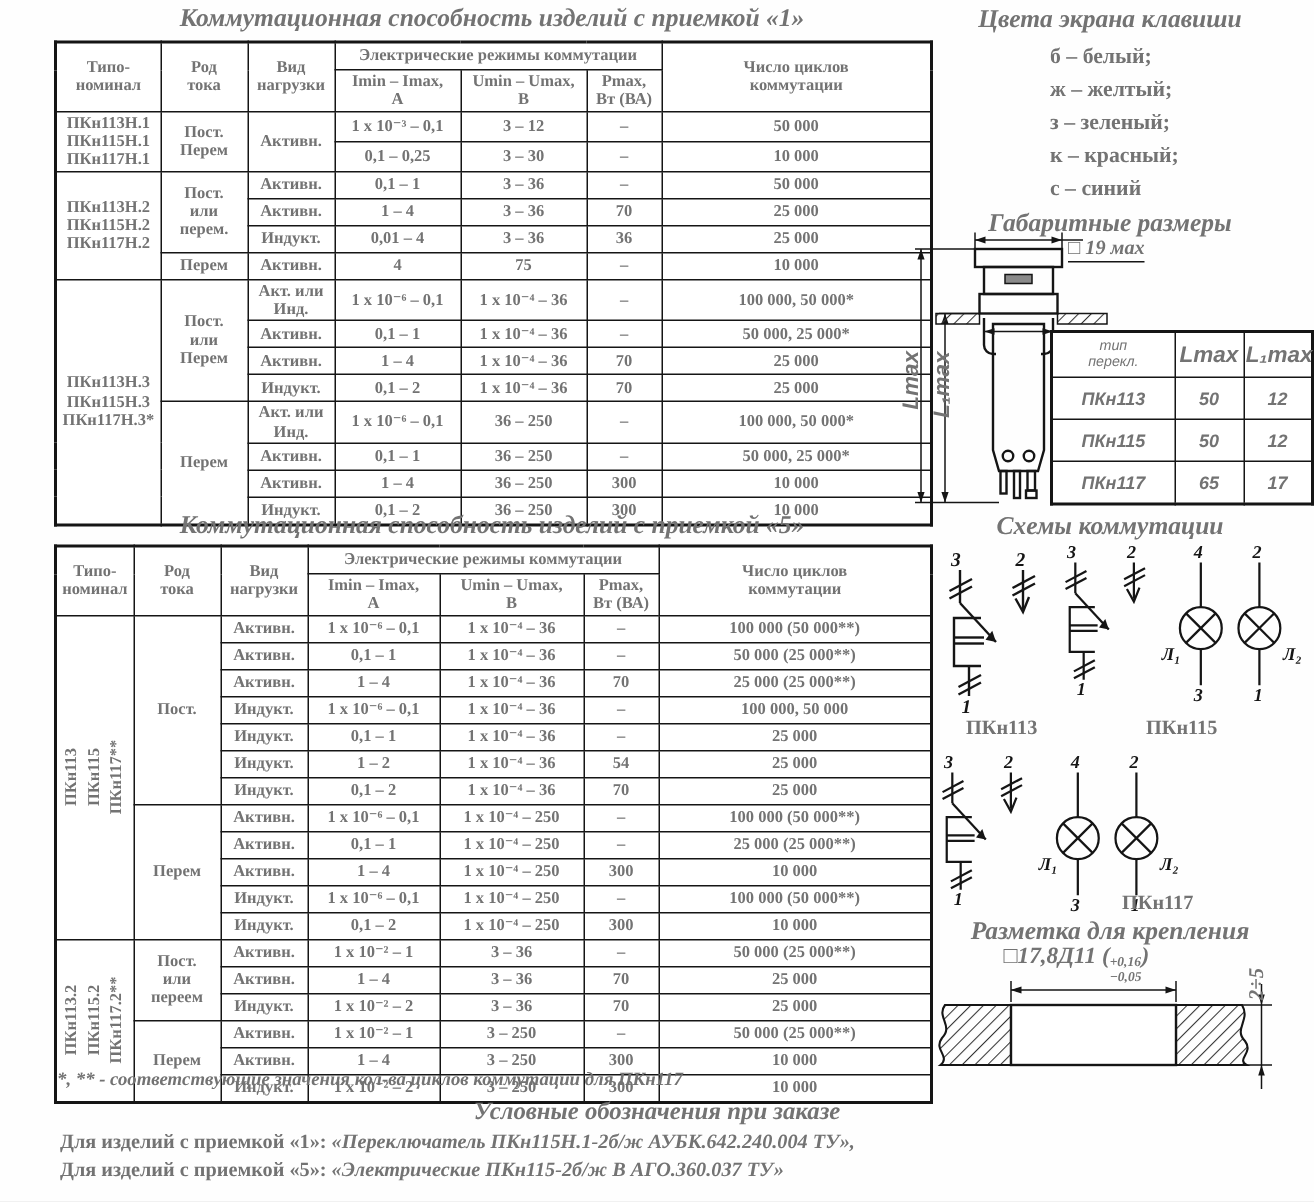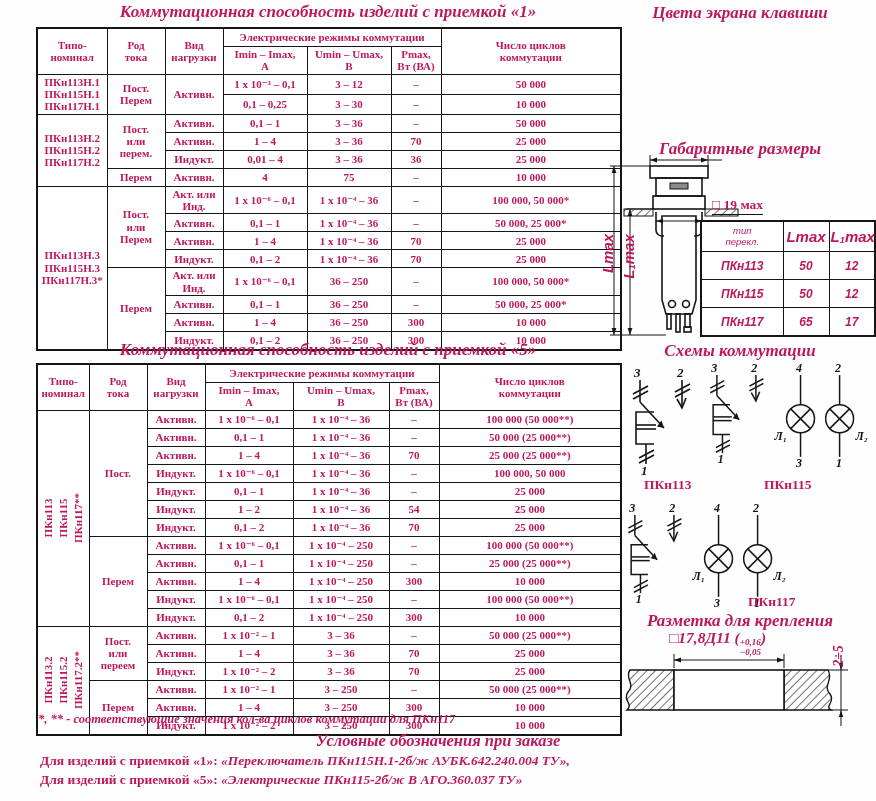--- a/index.html
+++ b/index.html
@@ -1,16 +1,16 @@
 <!DOCTYPE html>
 <html><head>
 <meta charset="utf-8">
 <style>
   html,body{margin:0;padding:0;background:#e8e8e8;}
-  .page{position:relative;width:876px;height:801px;background:#fefefe;color:#be185d;
+  .page{position:relative;width:876px;height:801px;background:#fefefe;color:#737373;
         font-family:"Liberation Serif","DejaVu Serif",serif;overflow:hidden;}
 
   
   .sec-title{position:absolute;font-weight:bold;font-style:italic;font-size:17px;text-align:center;white-space:nowrap;}
 
   
   table.tbl{position:absolute;border-collapse:collapse;table-layout:fixed;border:2px solid #151515;background:#fff;}
   table.tbl td{border:1px solid #151515;text-align:center;vertical-align:middle;
                font-weight:bold;font-size:11px;line-height:1.12;padding:1px 2px;
                white-space:pre-line;height:15px;font-family:"Liberation Serif","DejaVu Serif",serif;}
@@ -31,21 +31,21 @@
   .ol-label{font-weight:bold;} .ol-value{font-weight:bold;font-style:italic;}
 
   
   .colors-title{left:608px;top:3px;width:264px;}
   .colors-list{position:absolute;left:700px;top:27px;font-weight:bold;font-size:14.5px;line-height:22px;}
   .dims-title{left:608px;top:139px;width:264px;}
   .schemes-title{left:608px;top:341px;width:264px;}
   .mount-title{left:608px;top:611px;width:264px;}
 
   .abs{position:absolute;}
-  .dim-label{position:absolute;font-weight:bold;font-size:13.5px;white-space:nowrap;margin-top:40px;}
+  .dim-label{position:absolute;font-weight:bold;font-style:italic;font-size:13.5px;white-space:nowrap;}
   .underl{border-bottom:1.5px solid #151515;padding-bottom:1px;}
   .tol-sub{font-size:9px;}
   .vlab{position:absolute;font-family:"Liberation Sans","DejaVu Sans",sans-serif;
         font-weight:bold;font-style:italic;font-size:15px;transform:rotate(-90deg);transform-origin:center;white-space:nowrap;}
   .vlab.small{font-size:14px;font-family:"Liberation Serif",serif;}
 
   
   table.gt{position:absolute;left:700px;top:220px;border-collapse:collapse;border:2px solid #151515;
            table-layout:fixed;width:174px;background:#fff;
            font-family:"Liberation Sans","DejaVu Sans",sans-serif;}
@@ -405,20 +405,27 @@
   <div class="order-line l1">
     <span class="ol-label">Для изделий с приемкой «1»:</span>
     <span class="ol-value">«Переключатель ПКн115Н.1-2б/ж  АУБК.642.240.004 ТУ»,</span>
   </div>
   <div class="order-line l2">
     <span class="ol-label">Для изделий с приемкой «5»:</span>
     <span class="ol-value">«Электрические ПКн115-2б/ж В АГО.360.037 ТУ»</span>
   </div>
 
   <div class="sec-title colors-title">Цвета экрана клавиши</div>
+  <div class="colors-list">
+    <div>б – белый;</div>
+    <div>ж – желтый;</div>
+    <div>з – зеленый;</div>
+    <div>к – красный;</div>
+    <div>с – синий</div>
+  </div>
 
   <div class="sec-title dims-title">Габаритные размеры</div>
 
   <svg class="abs" style="left:606px;top:152px;" width="150" height="188" viewBox="0 0 150 188">
     <defs>
       <pattern id="h1" width="6" height="6" patternUnits="userSpaceOnUse" patternTransform="rotate(45)">
         <line x1="0" y1="0" x2="0" y2="6" stroke="#333" stroke-width="1.4"></line>
       </pattern>
     </defs>
 

